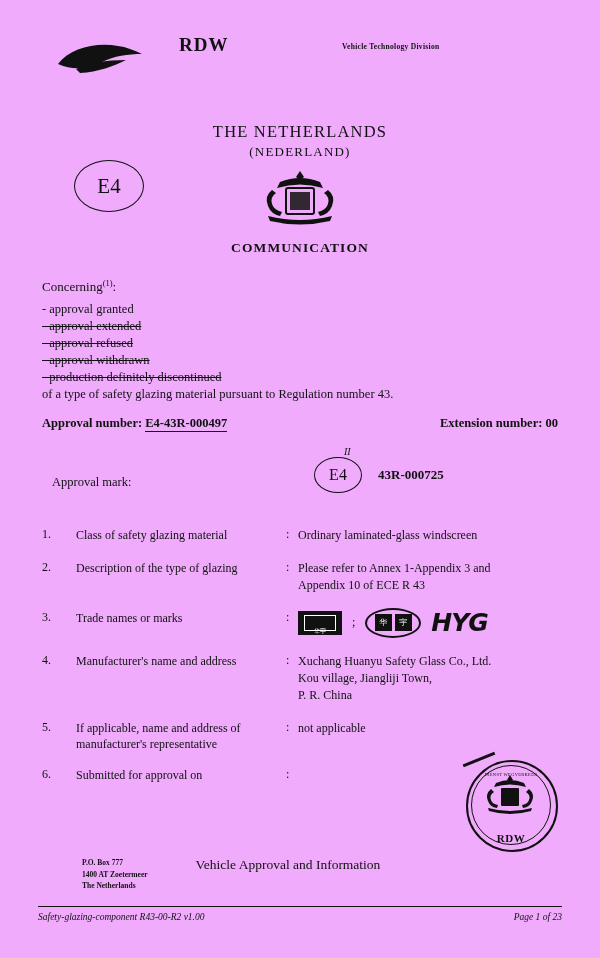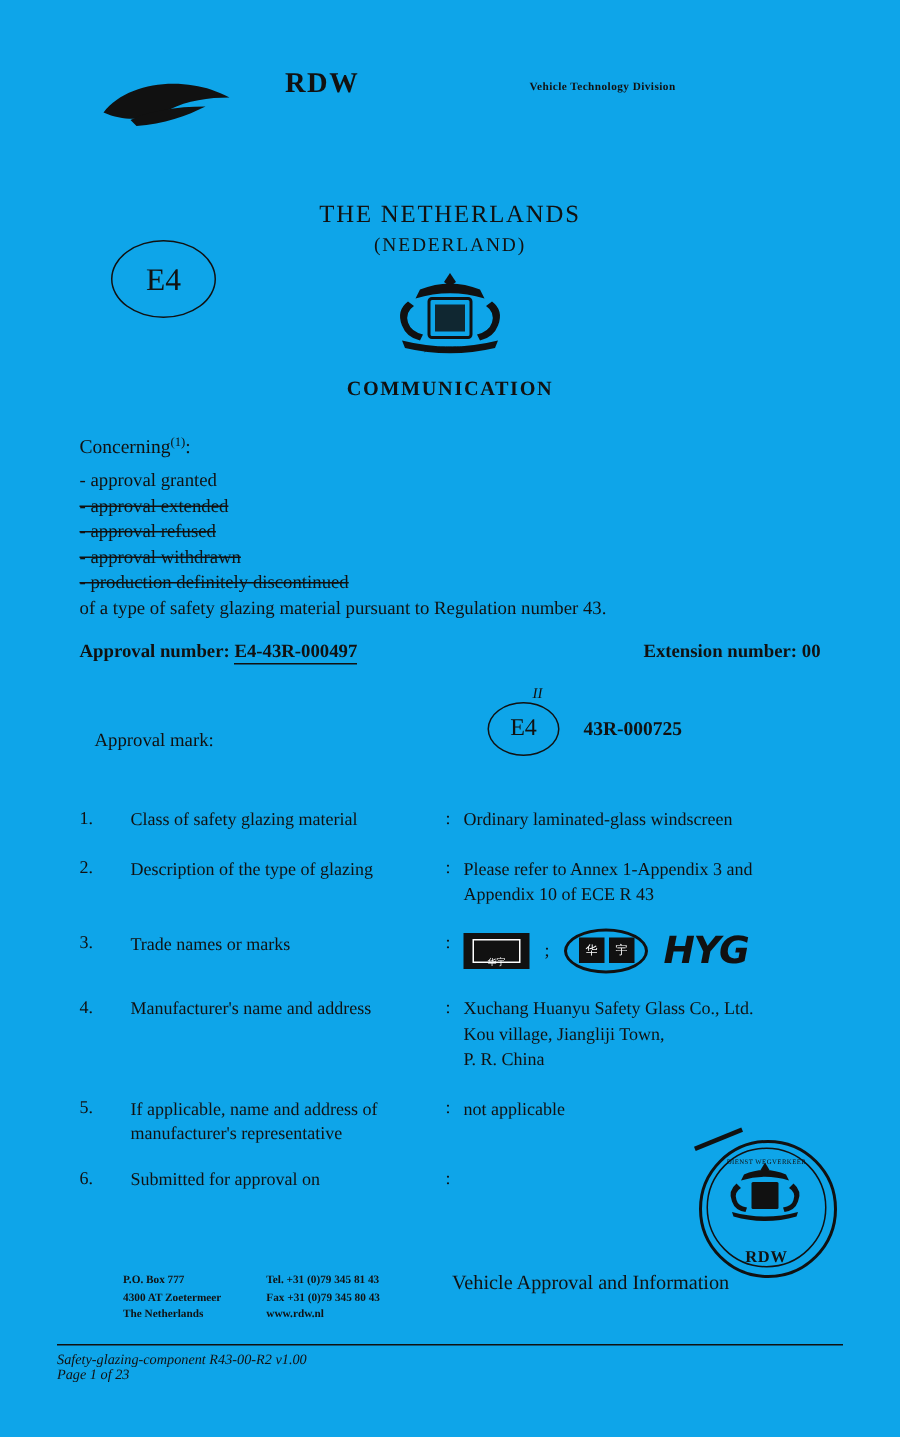--- a/index.html
+++ b/index.html
@@ -12,23 +12,23 @@
     height: 958px;
     position: relative;
     font-family: "Liberation Serif", serif;
     color: #111;
     overflow: hidden;
   }
   .page {
     position: relative;
     width: 600px;
     height: 958px;
-    background: #0ea5e9;
+    background: #f0abfc;
     box-sizing: border-box;
-    padding: 15px;
+    padding: 4px;
   }
 
   
   .header {
     position: relative;
     height: 80px;
   }
   .rdw-logo-mark {
     position: absolute;
     left: 52px;
@@ -347,21 +347,20 @@
   .footer-rule {
     margin-top: 14px;
     border-top: 1px solid #111;
   }
   .footer-bottom {
     margin-top: 5px;
     display: flex;
     justify-content: space-between;
     font-size: 9.5px;
     font-style: italic;
-    flex-direction: column;
   }
 </style>
 </head>
 <body>
 
 <div class="page">
 
   <div class="header">
     <div class="rdw-logo-mark">
       <svg width="90" height="34" viewBox="0 0 90 34">
@@ -514,27 +513,22 @@
       </g>
     </svg>
     <div class="small-arc">DIENST WEGVERKEER</div>
     <div class="rdw-text">RDW</div>
   </div>
 
   <div class="footer">
     <div class="footer-cols">
       <div class="addr">
         <div>P.O. Box 777</div>
-        <div>4300 AT Zoetermeer</div>
+        <div>1400 AT Zoetermeer</div>
         <div>The Netherlands</div>
-      </div>
-      <div class="tel">
-        <div>Tel.  +31 (0)79 345 81 43</div>
-        <div>Fax  +31 (0)79 345 80 43</div>
-        <div>www.rdw.nl</div>
       </div>
       <div class="vai">Vehicle Approval and Information</div>
     </div>
     <div class="footer-rule"></div>
     <div class="footer-bottom">
       <div>Safety-glazing-component R43-00-R2 v1.00</div>
       <div>Page 1 of 23</div>
     </div>
   </div>
 

